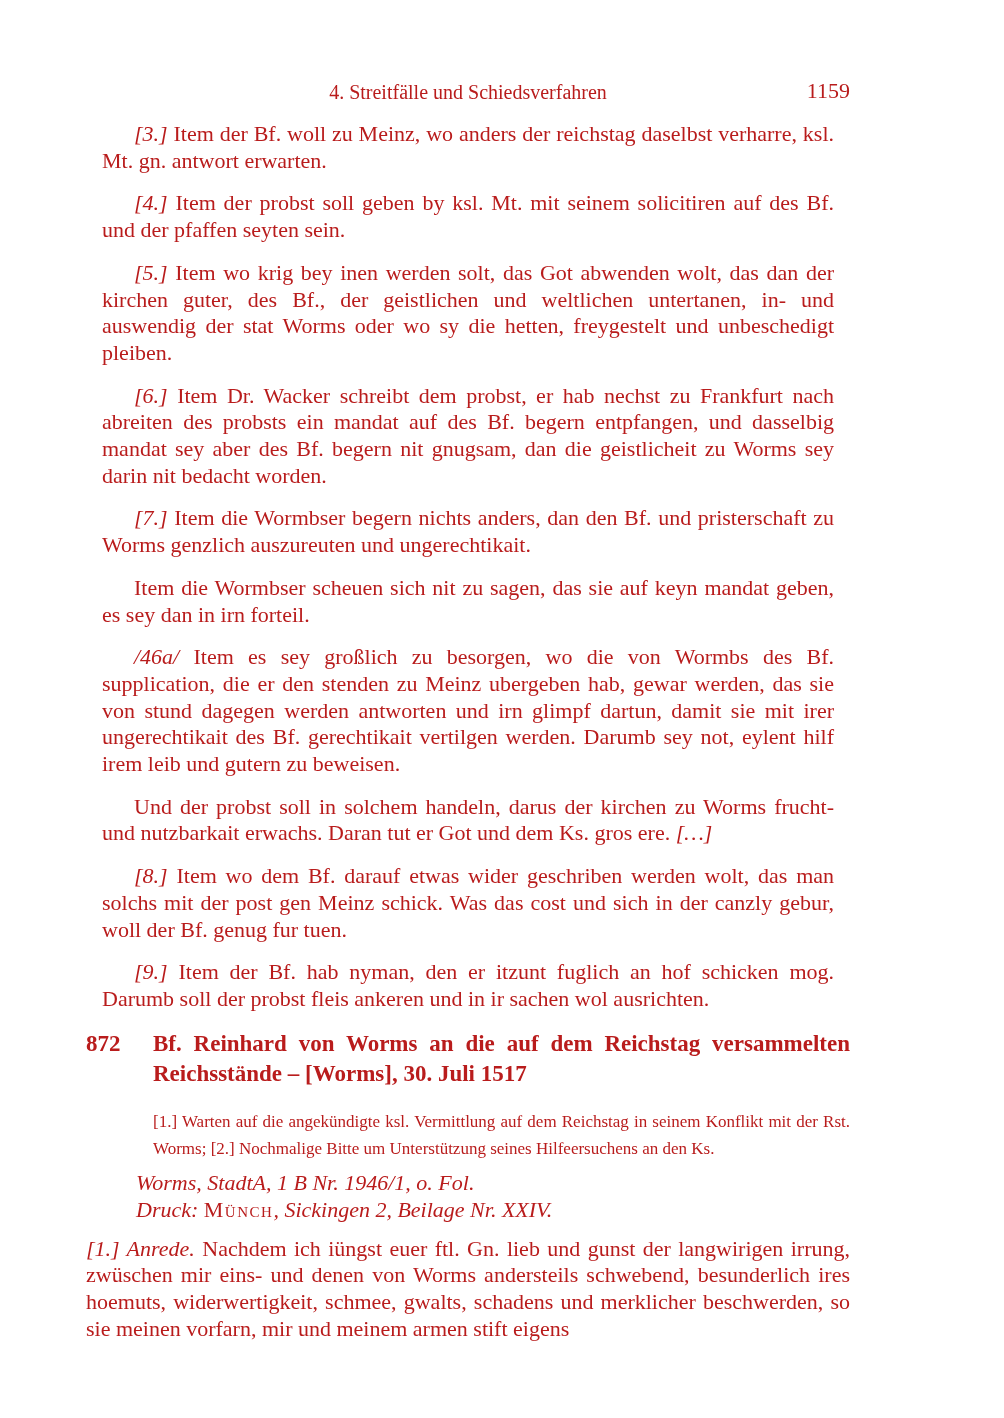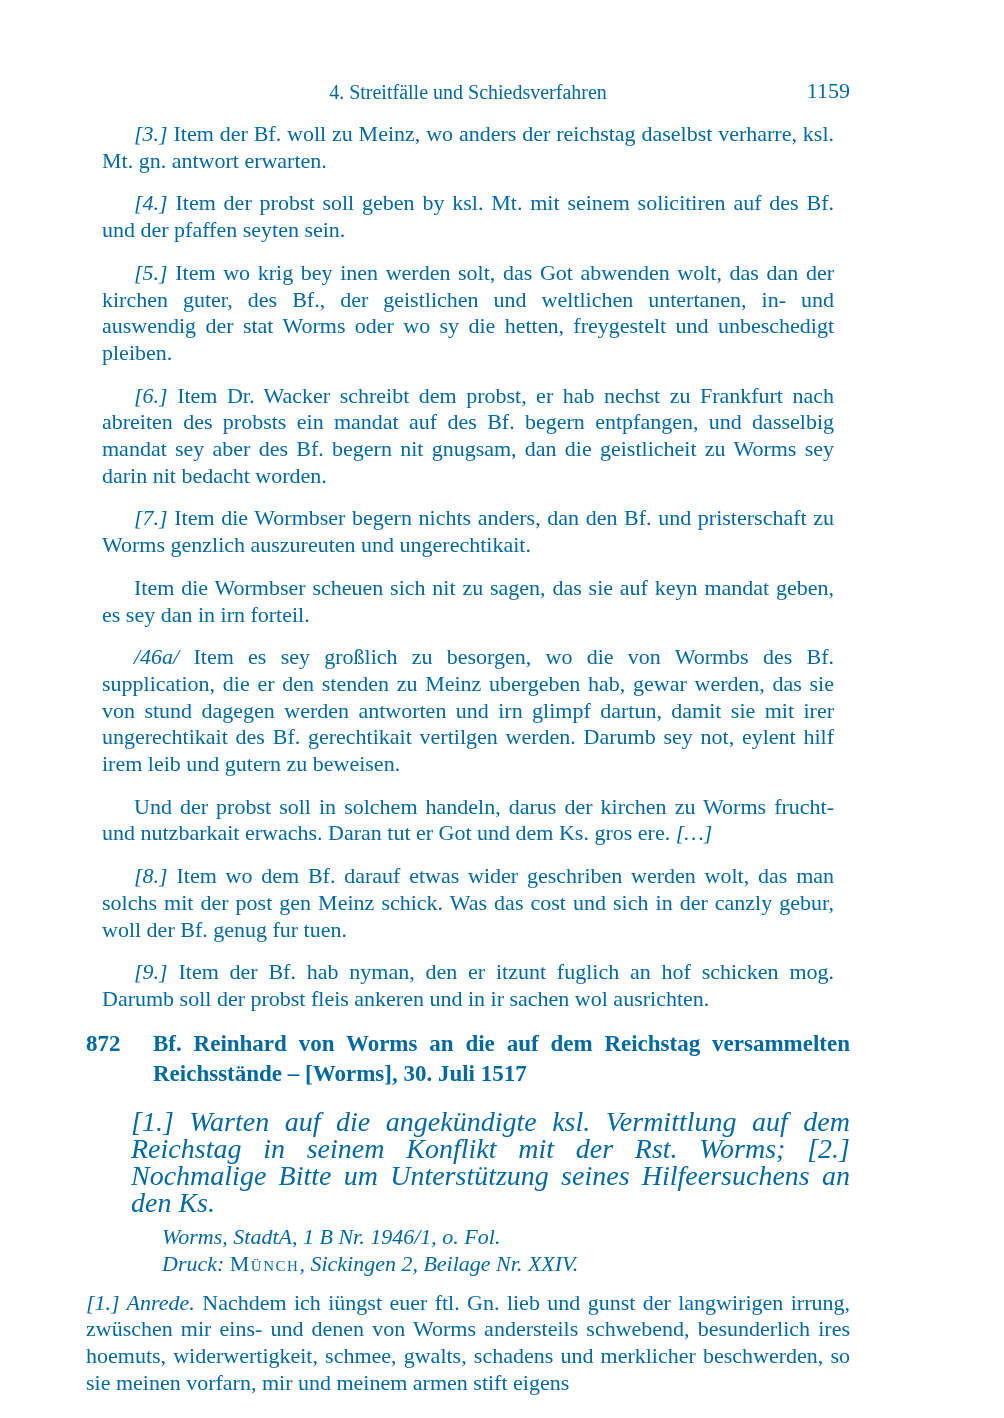--- a/index.html
+++ b/index.html
@@ -1,21 +1,21 @@
 <!DOCTYPE html>
 <html><head>
 <meta charset="utf-8">
 <style>
   html, body { margin: 0; padding: 0; background: #e8e8e8; }
   .page {
     position: relative;
     width: 1004px;
     height: 1418px;
     background: #ffffff;
-    color: #0369a1;
+    color: #b91c1c;
     font-family: "Liberation Serif", "DejaVu Serif", serif;
     overflow: hidden;
     margin: 0 auto;
   }
   .content {
     position: absolute;
     left: 86px;
     top: 80px;
     width: 764px;
   }
@@ -42,29 +42,28 @@
   .marker { font-style: italic; }
   .entry-head {
     display: flex;
     font-weight: bold;
     font-size: 23px;
     line-height: 30px;
   }
   .entry-num { width: 67px; flex-shrink: 0; }
   .entry-title { flex: 1; text-align: justify; }
   .entry-summary {
-    margin-left: 45px;
+    margin-left: 67px;
     margin-top: 19px;
-    font-style: italic;
-    font-size: 28px;
+    font-size: 17px;
     line-height: 27px;
     text-align: justify;
   }
   .entry-refs {
-    margin-left: 76px;
+    margin-left: 50px;
     margin-top: 7px;
     font-size: 22px;
     line-height: 27.5px;
     font-style: italic;
   }
   .smallcaps {
     font-style: normal;
     font-variant: small-caps;
     letter-spacing: 1.5px;
   }

